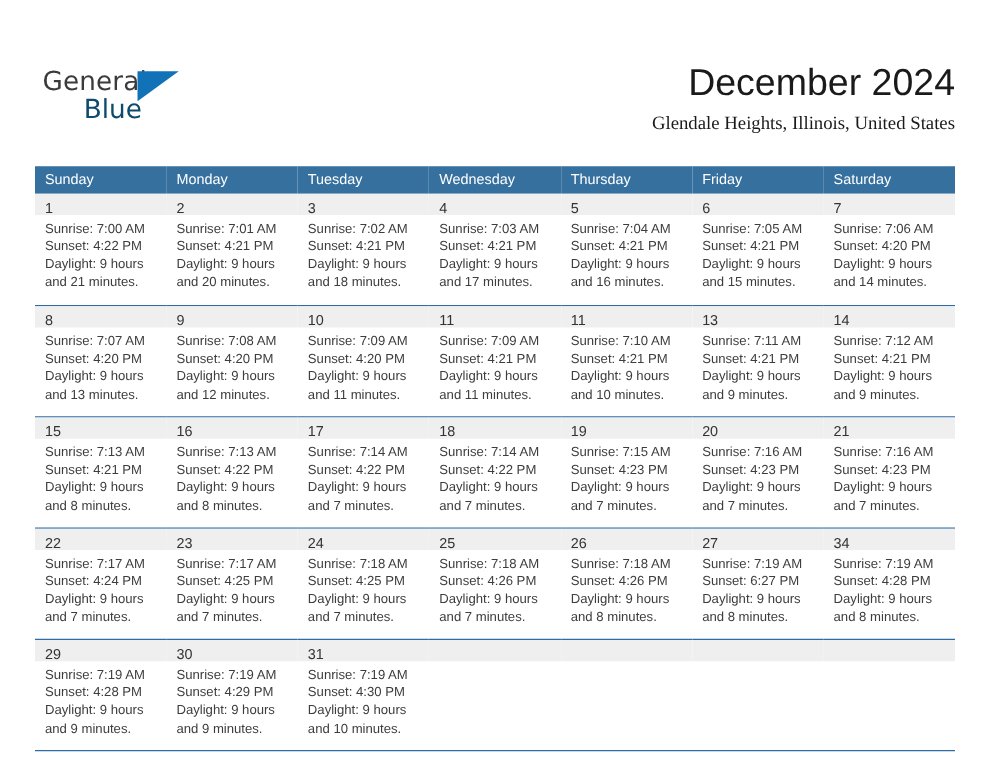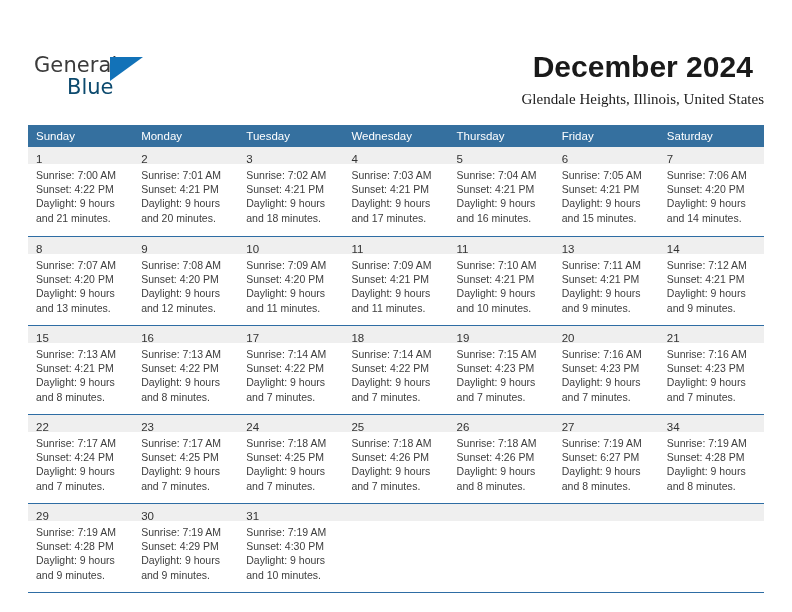--- a/index.html
+++ b/index.html
@@ -67,39 +67,38 @@
   }
 
   .title-block {
     position: absolute;
     right: 0;
     top: 0;
     text-align: right;
   }
   .month-title {
     font-size: 30px;
-    font-weight: bold;
+    font-weight: normal;
     color: #1a1a1a;
     line-height: 1.18;
     white-space: nowrap;
-    text-align: center;
   }
   .location {
     font-size: 15px;
     color: #1a1a1a;
     margin-top: 7px;
     white-space: nowrap;
     font-family: Liberation Serif, serif;
   }
 
   
   .calendar {
     position: absolute;
     left: 28px;
-    top: 104px;
+    top: 112px;
     width: 736px;
   }
   table.cal {
     width: 736px;
     border-collapse: collapse;
     table-layout: fixed;
   }
   table.cal th {
     background: #35709f;
     color: #ffffff;

